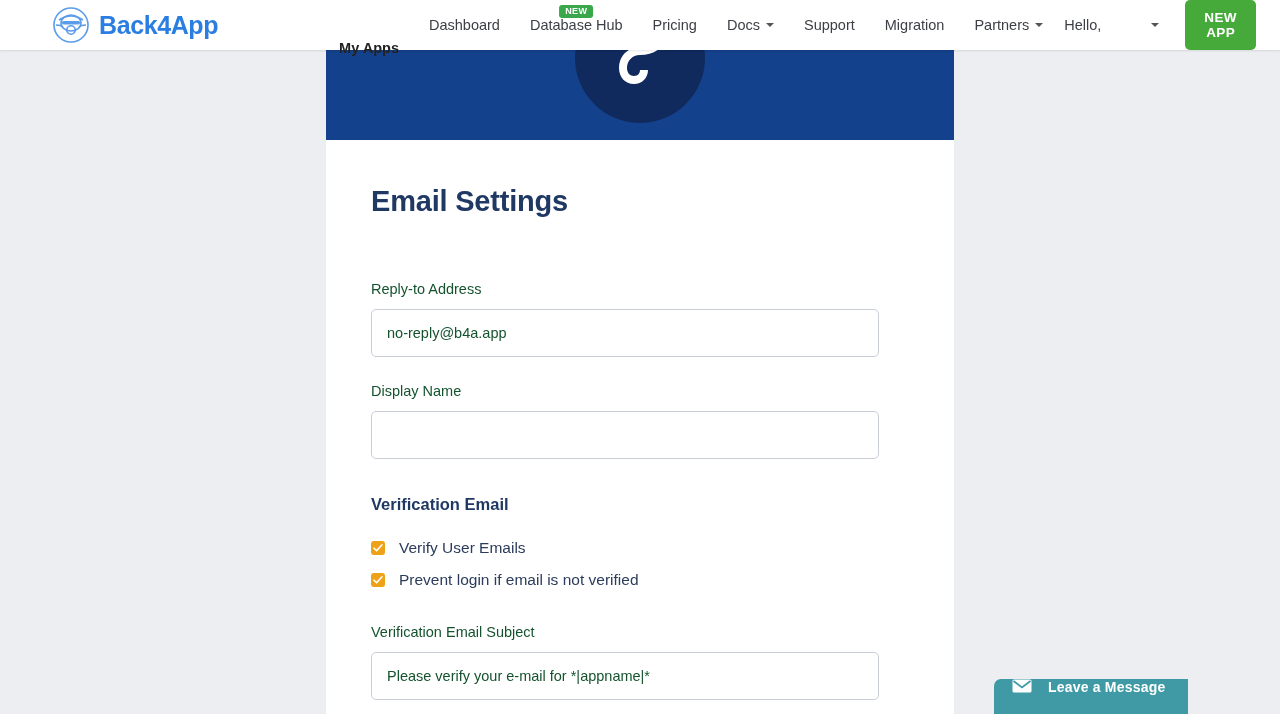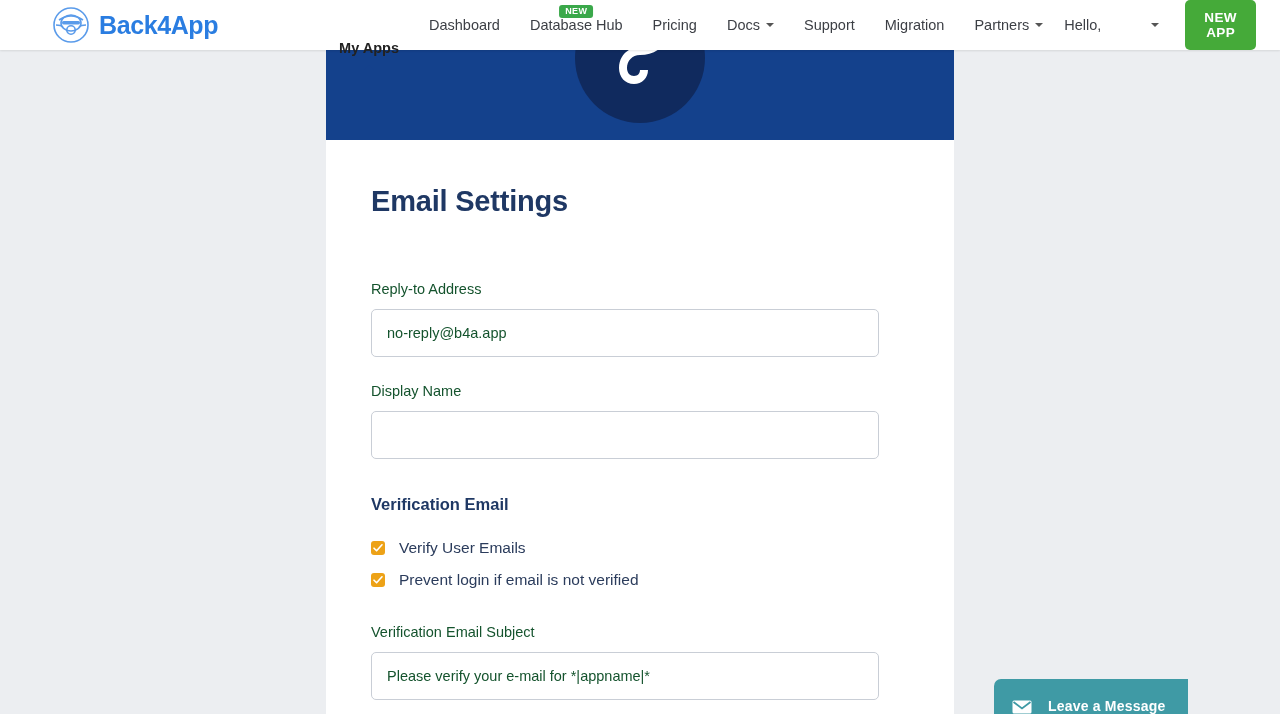--- a/index.html
+++ b/index.html
@@ -250,21 +250,21 @@
   
   .chat-widget {
     position: absolute;
     right: 0;
     bottom: 0;
     width: 194px;
     height: 35px;
     background: #3f9aa5;
     border-top-left-radius: 7px;
     display: flex;
-    align-items: flex-end;
+    align-items: flex-start;
     cursor: pointer;
     z-index: 40;
   }
   .chat-icon {
     margin-left: 18px;
     margin-right: 16px;
     display: flex;
     align-items: center;
   }
   .chat-label {

